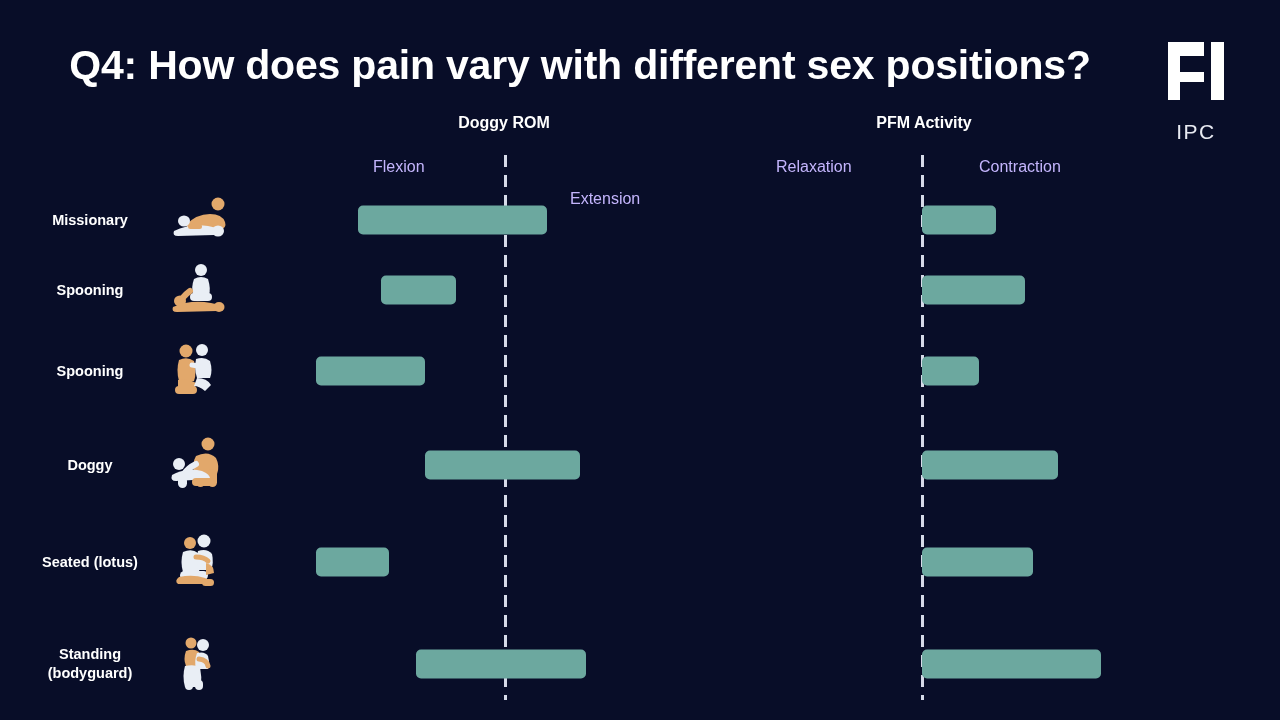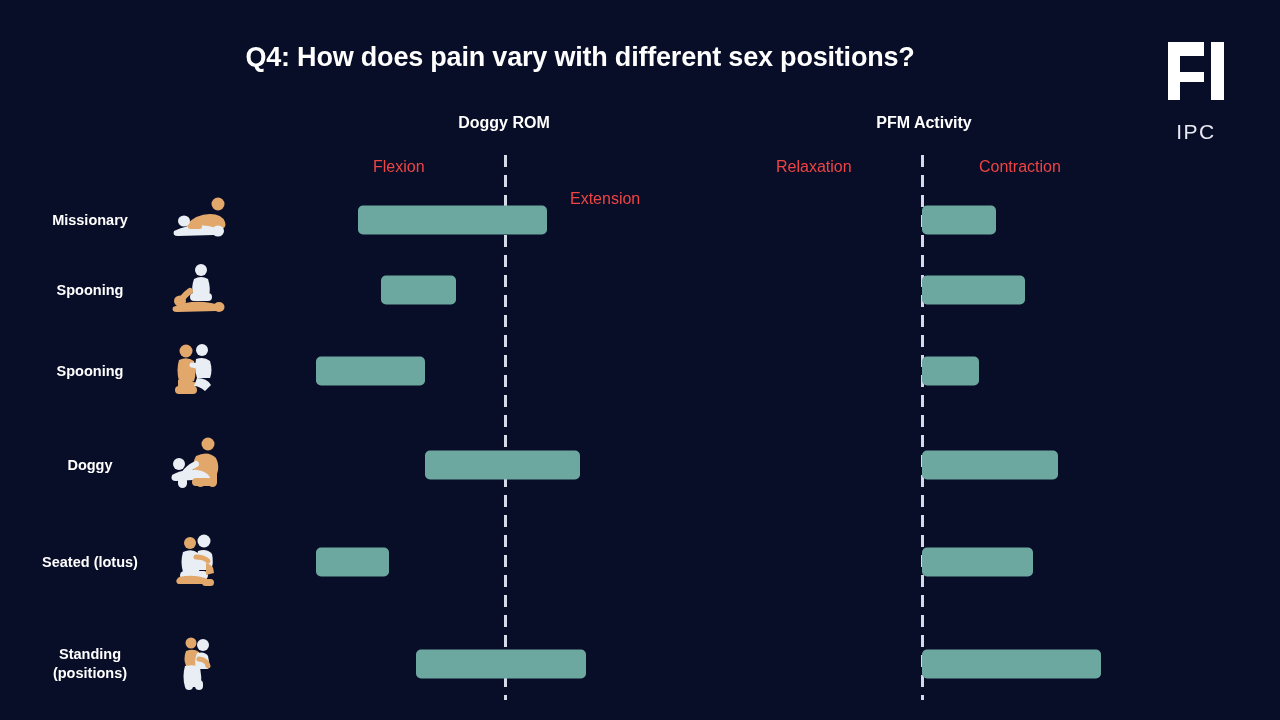--- a/index.html
+++ b/index.html
@@ -17,21 +17,21 @@
     position: relative;
   }
 
   
   .title {
     position: absolute;
     left: 0;
     top: 42px;
     width: 1160px;
     text-align: center;
-    font-size: 27px;
+    font-size: 41px;
     font-weight: bold;
     letter-spacing: -0.2px;
     color: #ffffff;
     white-space: nowrap;
   }
 
   
   .logo {
     position: absolute;
     right: 38px;
@@ -96,21 +96,21 @@
     white-space: nowrap;
   }
   .group-head.spine { left: 385px; width: 238px; }
   .group-head.pfm   { left: 805px; width: 238px; }
 
   
   .dir-label {
     position: absolute;
     top: 158px;
     font-size: 16px;
-    color: #ef4444;
+    color: #c4b5fd;
     white-space: nowrap;
   }
   .dir-label.flexion     { left: 373px; }
   .dir-label.extension   { left: 570px; margin-top: 32px; }
   .dir-label.relaxation  { left: 776px; }
   .dir-label.contraction { left: 979px; }
 
   
   .axis-line {
     position: absolute;
@@ -275,21 +275,21 @@
       <path d="M40 30 q8 2 8 10 l-8 2 z" fill="#e2a86b"></path>
       <path d="M13 44 q14 -3 26 1 q6 2 5 6 l-32 0 q-4 -3 1 -7 z" fill="#e2a86b"></path>
       <rect x="36" y="46" width="12" height="7" rx="3.5" fill="#e2a86b"></rect>
       <path d="M30 24 q8 0 12 4" stroke="#e2a86b" stroke-width="5" fill="none" stroke-linecap="round"></path>
     </svg>
       </div>
       <div class="bar" style="left: 316px; width: 73px; background: rgb(108, 168, 159);"></div>
       <div class="bar" style="left: 922px; width: 111px; background: rgb(108, 168, 159);"></div>
     </div>
     <div class="row" style="top: 618px; height: 92px;">
-      <div class="row-label">Standing (positions)</div>
+      <div class="row-label">Standing (bodyguard)</div>
       <div class="row-pictogram">
     <svg viewBox="0 0 64 58">
       <ellipse cx="25" cy="8" rx="5.5" ry="5.5" fill="#e2a86b"></ellipse>
       <ellipse cx="37" cy="10" rx="6" ry="6" fill="#e9eef5"></ellipse>
       <path d="M20 16 q8 -3 13 1 q3 8 2 14 l-15 0 q-3 -7 0 -15 z" fill="#e2a86b"></path>
       <path d="M31 18 q8 -2 11 3 q2 8 0 13 l-12 0 q-2 -8 1 -16 z" fill="#e9eef5"></path>
       <path d="M19 31 q9 -2 15 1 q2 10 1 20 l-16 0 q-3 -11 0 -21 z" fill="#e9eef5"></path>
       <rect x="19" y="45" width="8" height="10" rx="4" fill="#e9eef5"></rect>
       <rect x="29" y="45" width="8" height="10" rx="4" fill="#e9eef5"></rect>
       <path d="M33 24 q8 1 9 7" stroke="#e2a86b" stroke-width="5" fill="none" stroke-linecap="round"></path>

